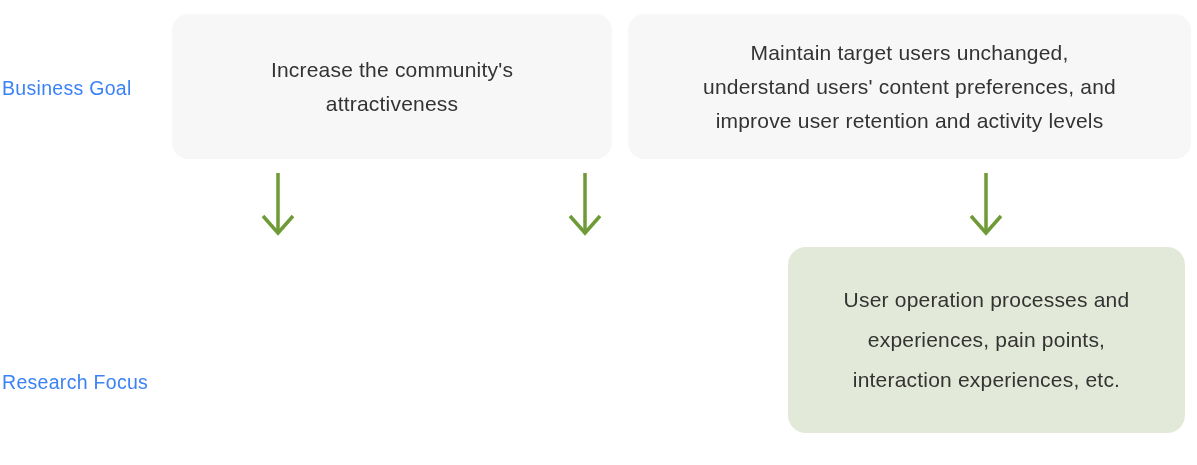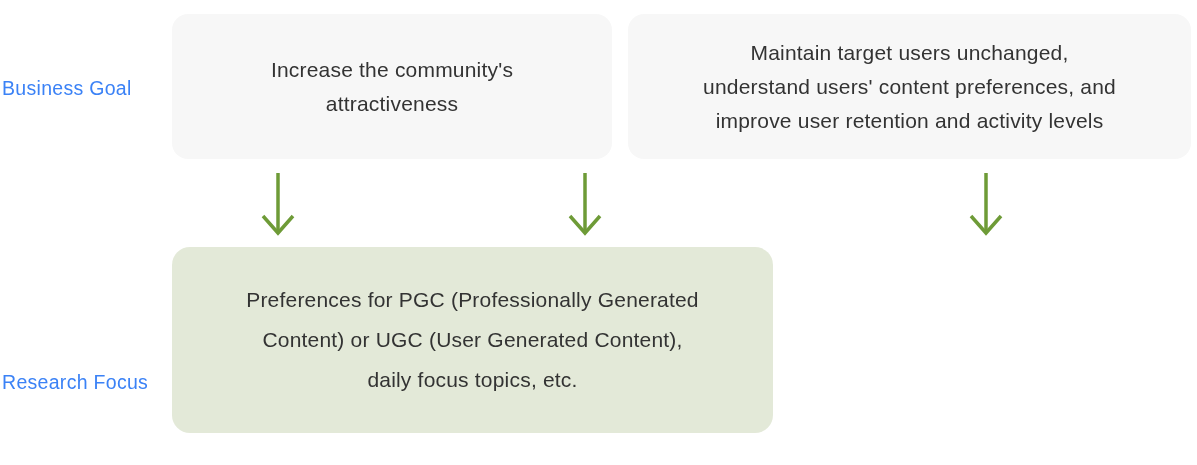--- a/index.html
+++ b/index.html
@@ -108,20 +108,20 @@
     </svg>
   </div>
 
   <div class="arrow arrow-3">
     <svg width="36" height="64" viewBox="0 0 36 64">
       <line x1="18" y1="1" x2="18" y2="60" stroke="#6e9b37" stroke-width="3.5"></line>
       <polyline points="3,44 18,61 33,44" fill="none" stroke="#6e9b37" stroke-width="3.5"></polyline>
     </svg>
   </div>
 
-  <div class="box box-green box-bl">
-    <div class="box-text">Preferences for PGC (Professionally Generated
-Content) or UGC (User Generated Content),
-daily focus topics, etc.</div>
+
+  <div class="box box-green box-br">
+    <div class="box-text">User operation processes and
+experiences, pain points,
+interaction experiences, etc.</div>
   </div>
-
 
 </div>
 
 </body></html>

